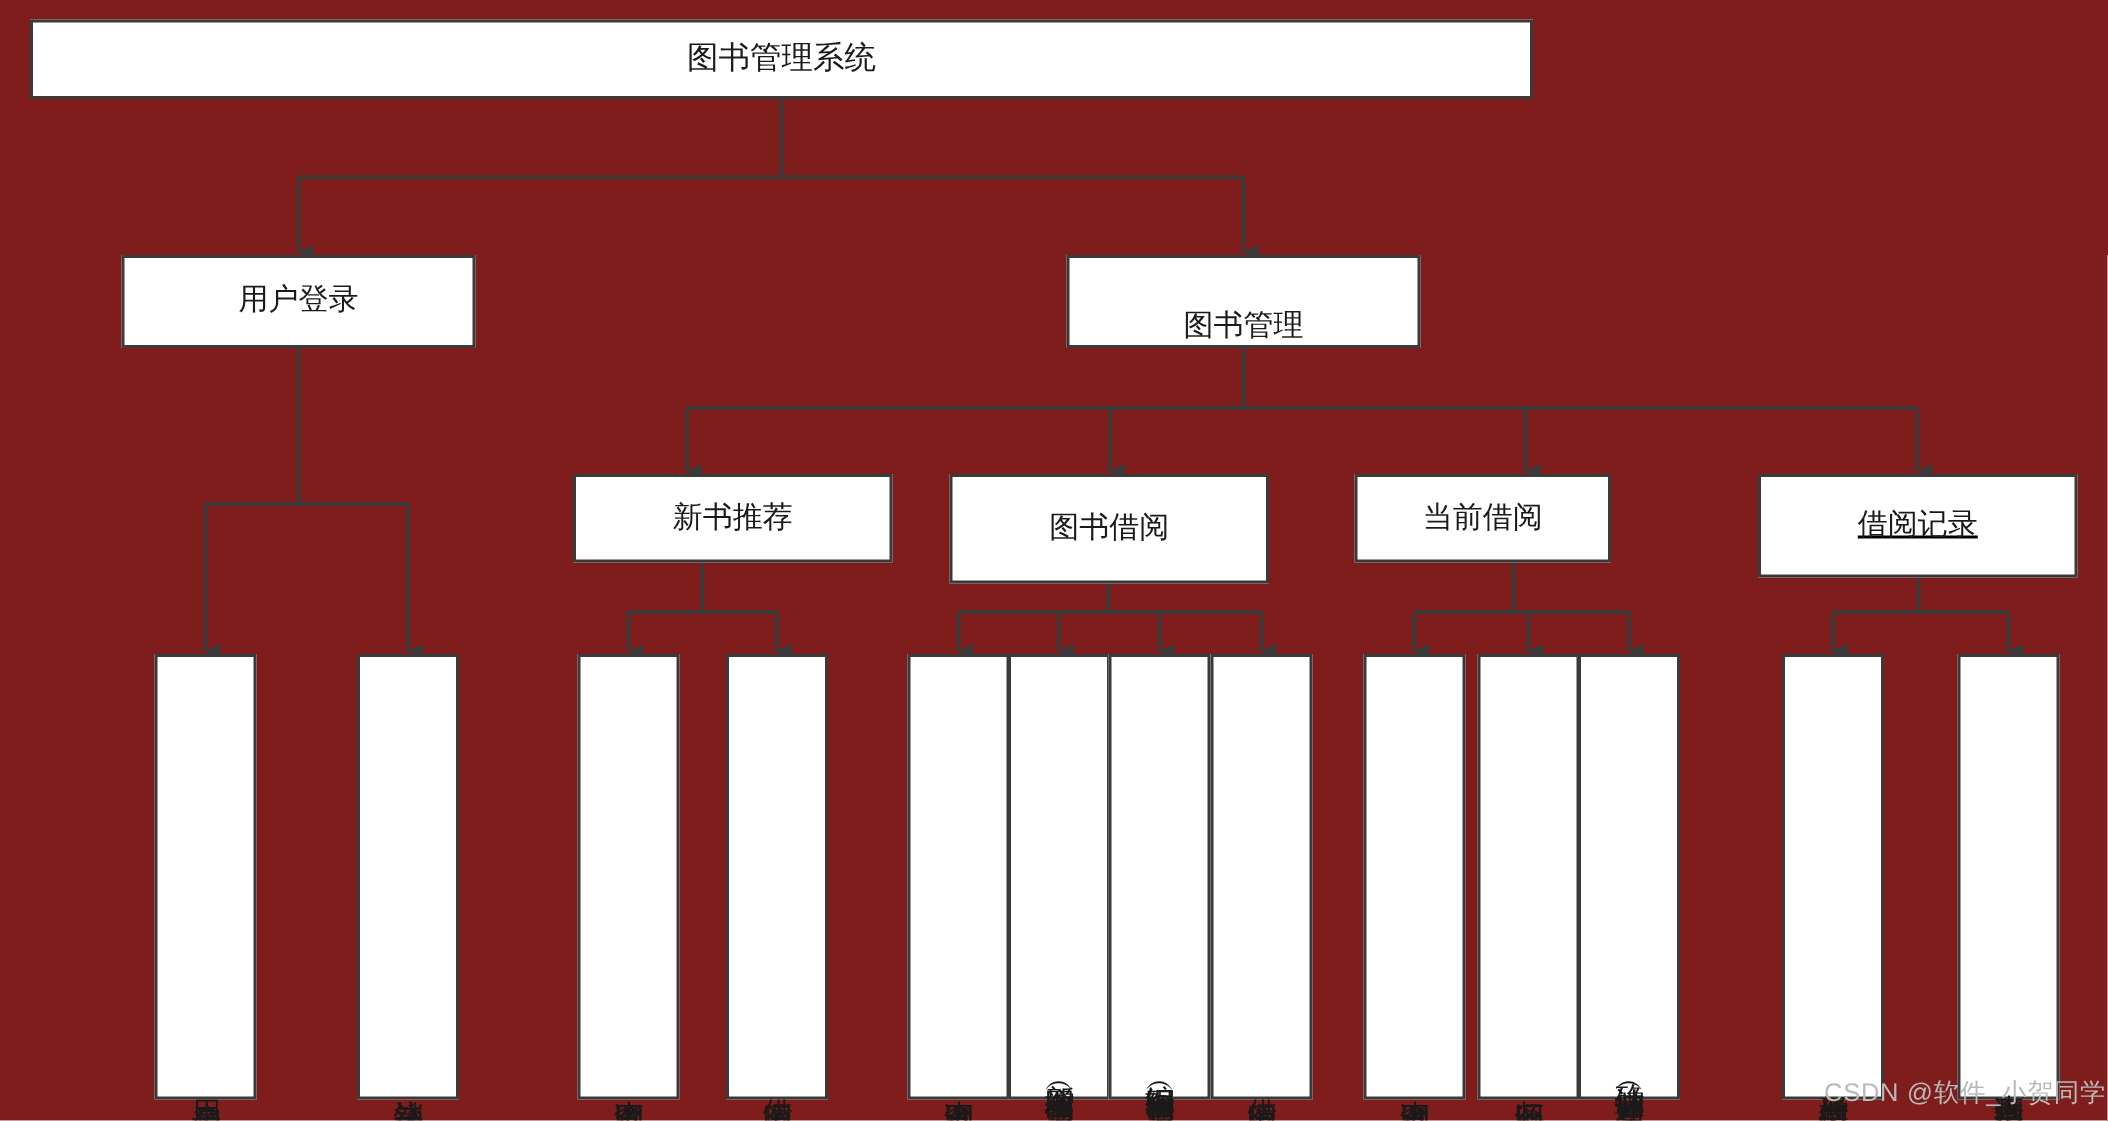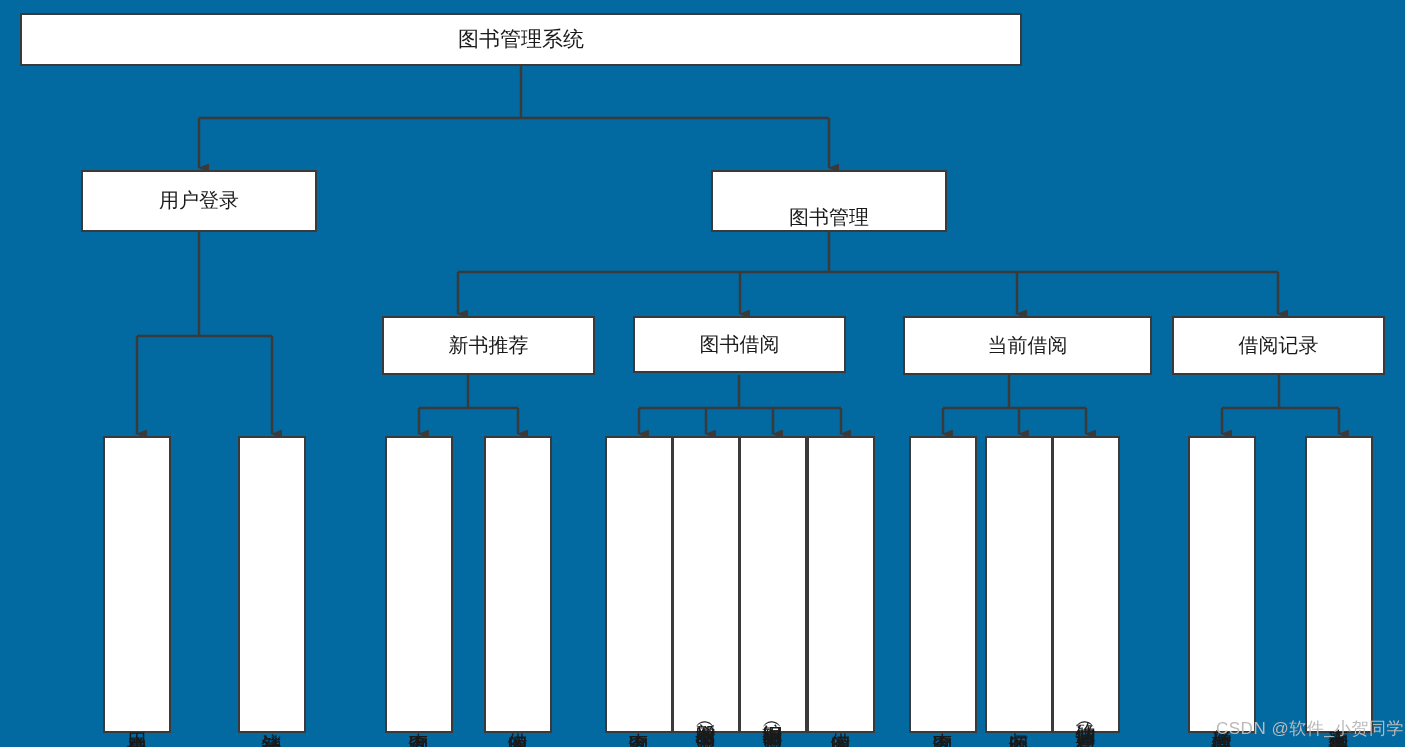--- a/index.html
+++ b/index.html
@@ -7,21 +7,21 @@
     padding: 0;
     background: #ffffff;
   }
   body {
     font-family: "Liberation Sans", "DejaVu Sans", sans-serif;
   }
   #diagram-root {
     position: relative;
     width: 1405px;
     height: 747px;
-    background: #0369a1;
+    background: #7f1d1d;
     overflow: hidden;
   }
   svg.connectors {
     position: absolute;
     left: 0;
     top: 0;
     width: 1405px;
     height: 747px;
   }
   .node {
@@ -126,27 +126,27 @@
   <div class="node level-2" style="left:81px; top:170px; width:236px; height:62px;">
     <span class="node-label">用户登录</span>
   </div>
   <div class="node level-2" style="left:711px; top:170px; width:236px; height:62px;align-items:flex-end;">
     <span class="node-label">图书管理</span>
   </div>
 
   <div class="node level-3" style="left:382px; top:316px; width:213px; height:59px;">
     <span class="node-label">新书推荐</span>
   </div>
-  <div class="node level-3" style="left:633px; top:316px; width:213px; height:57px;">
+  <div class="node level-3" style="left:633px; top:316px; width:213px; height:73px;">
     <span class="node-label">图书借阅</span>
   </div>
-  <div class="node level-3" style="left:903px; top:316px; width:249px; height:59px;">
+  <div class="node level-3" style="left:903px; top:316px; width:171px; height:59px;">
     <span class="node-label">当前借阅</span>
   </div>
-  <div class="node level-3" style="left:1172px; top:316px; width:213px; height:59px;">
+  <div class="node level-3" style="left:1172px; top:316px; width:213px; height:69px;text-decoration:underline;">
     <span class="node-label">借阅记录</span>
   </div>
 
   <div id="leaf-container">
       <div class="node leaf" style="left: 103px; top: 436px; width: 68px; height: 297px;">
         <span class="node-label">用户登录</span>
       </div>
       <div class="node leaf" style="left: 238px; top: 436px; width: 68px; height: 297px;">
         <span class="node-label">注销登录</span>
       </div>

